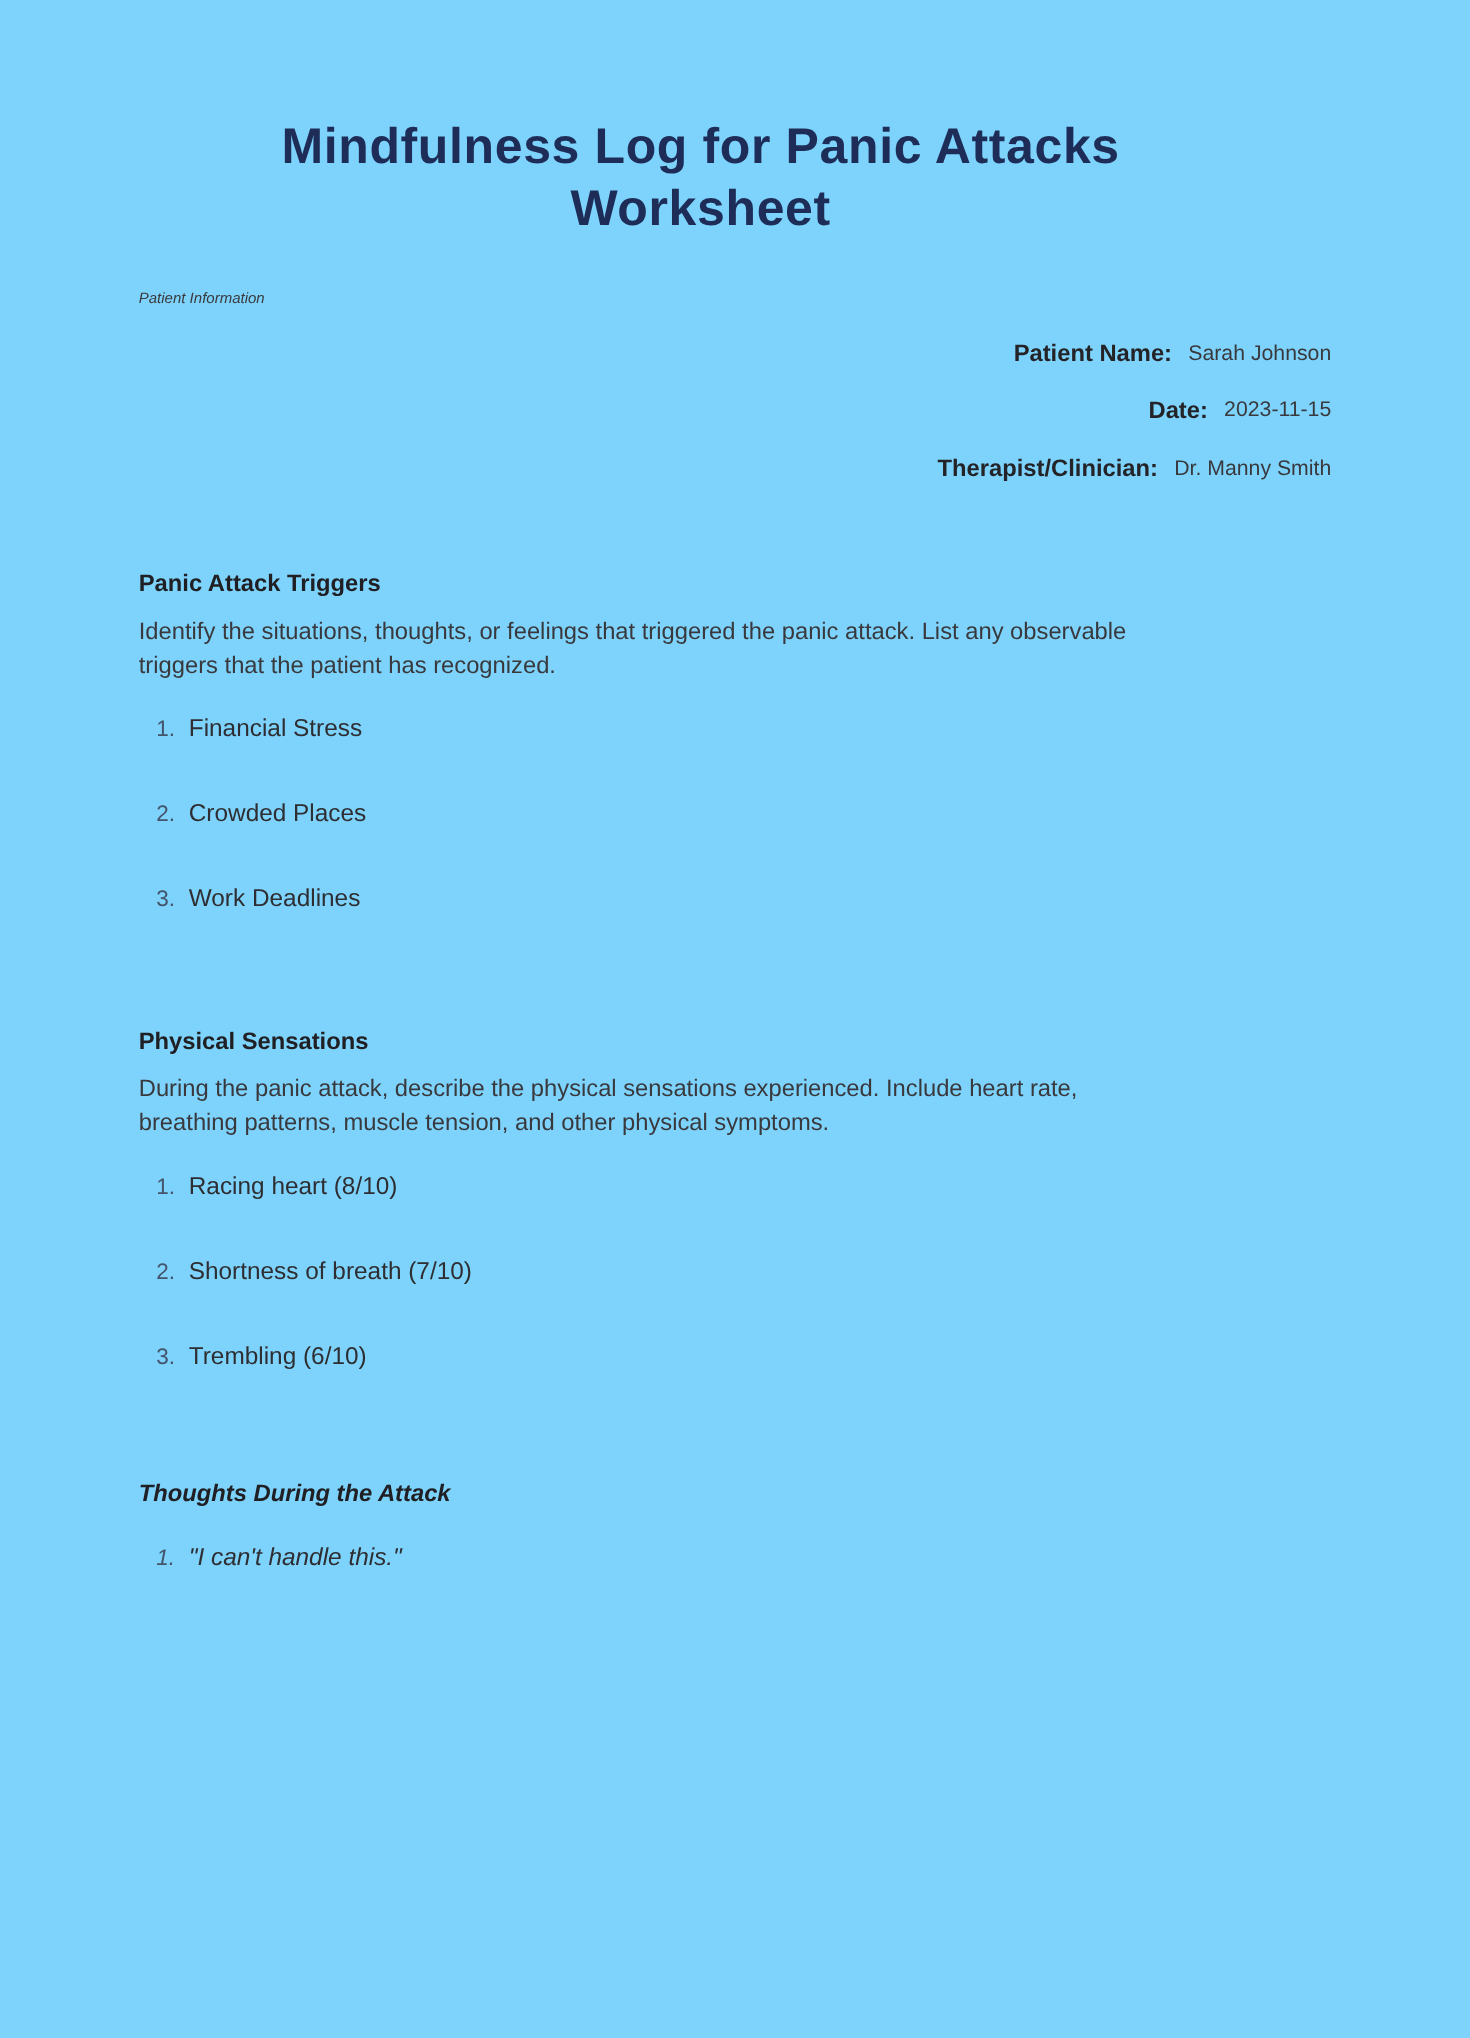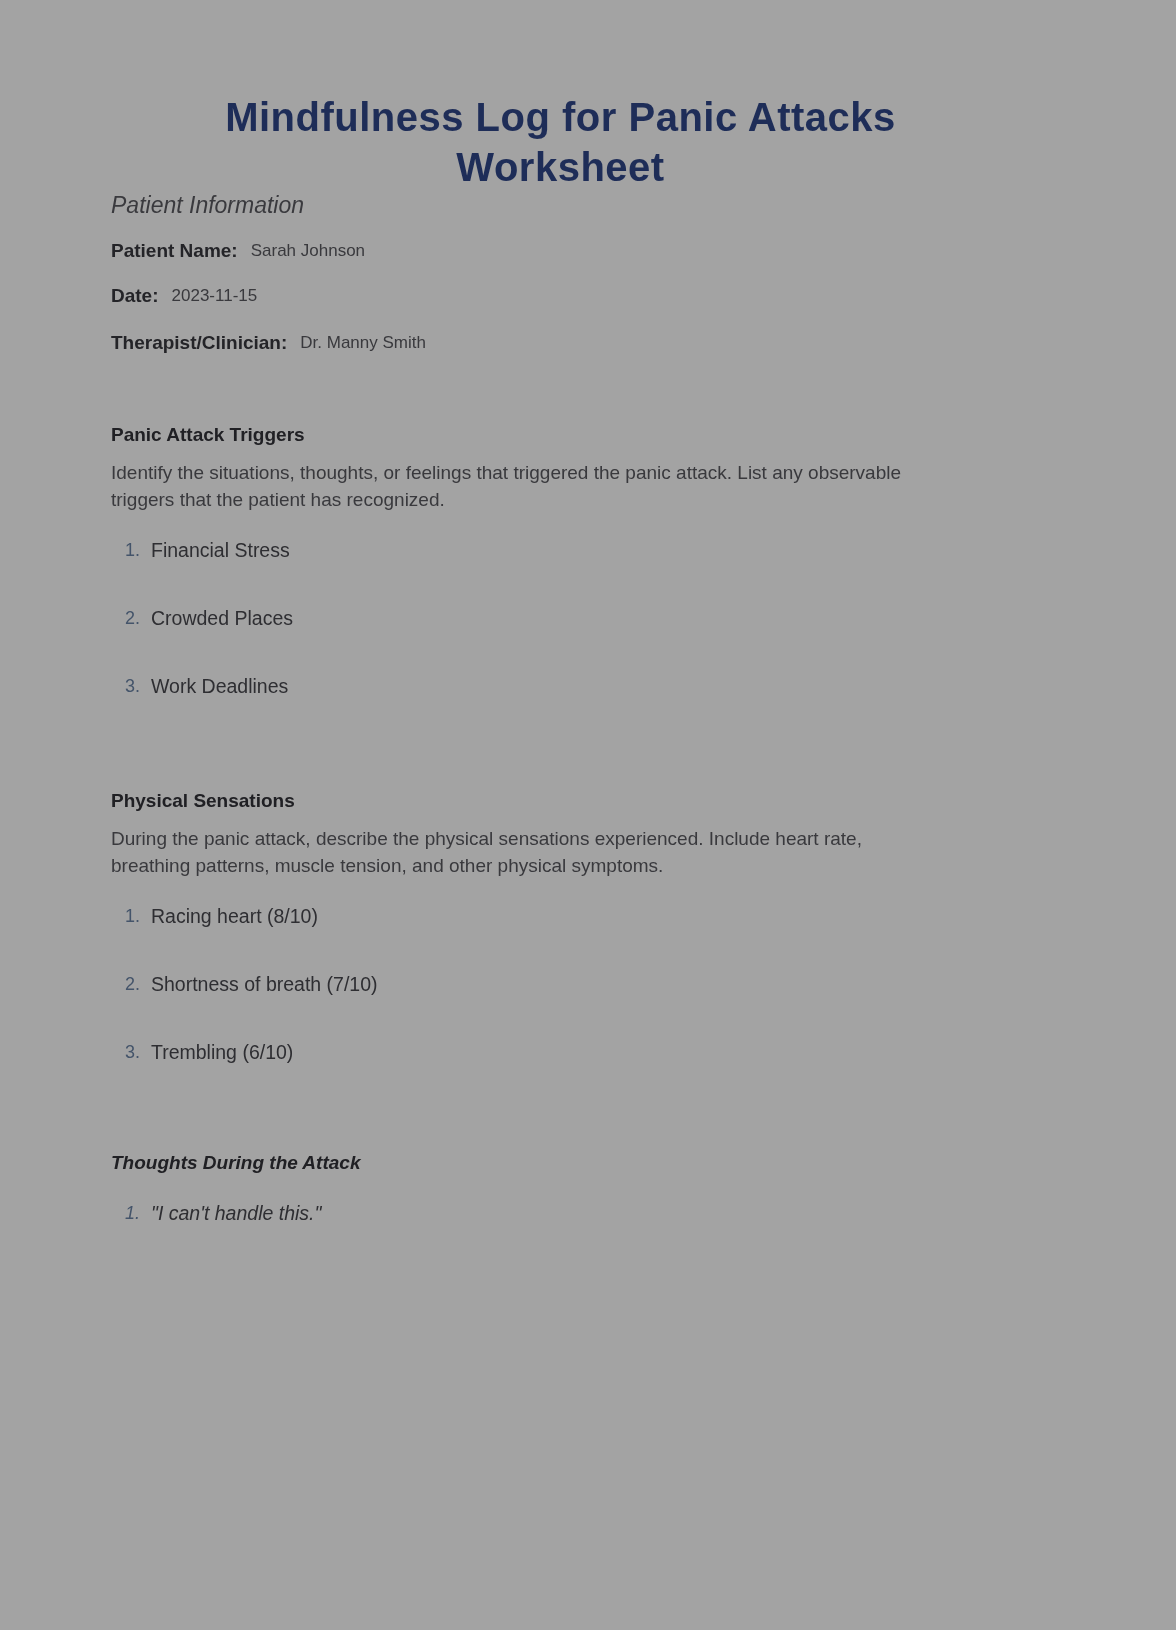--- a/index.html
+++ b/index.html
@@ -4,47 +4,48 @@
 <style>
   html, body {
     margin: 0;
     padding: 0;
     background: #ffffff;
   }
   .page {
     position: relative;
     width: 1176px;
     height: 1630px;
-    background: #a3a3a3;
+    background: #7dd3fc;
     overflow: hidden;
     font-family: "Liberation Sans", "DejaVu Sans", sans-serif;
     color: #333336;
     box-sizing: border-box;
     padding: 0 111px;
   }
   
   .title {
     margin: 92px 55px 0 0;
     text-align: center;
     font-size: 40px;
     line-height: 50px;
     font-weight: bold;
     color: #1e2d58;
     letter-spacing: 0.5px;
   }
   .title-line { display: block; }
 
   
   .pi-label {
-    font-size: 23px;
+    margin-top: 33px;
+    font-size: 12px;
     line-height: 26px;
     font-style: italic;
     color: #3a3a3e;
   }
-  .field-row { line-height: 26px; }
+  .field-row { line-height: 26px; text-align: right; }
   .field-row.f1 { margin-top: 20px; }
   .field-row.f2 { margin-top: 18px; }
   .field-row.f3 { margin-top: 20px; }
   .field-label {
     font-size: 19px;
     font-weight: bold;
     color: #242428;
   }
   .field-value {
     font-size: 17px;

